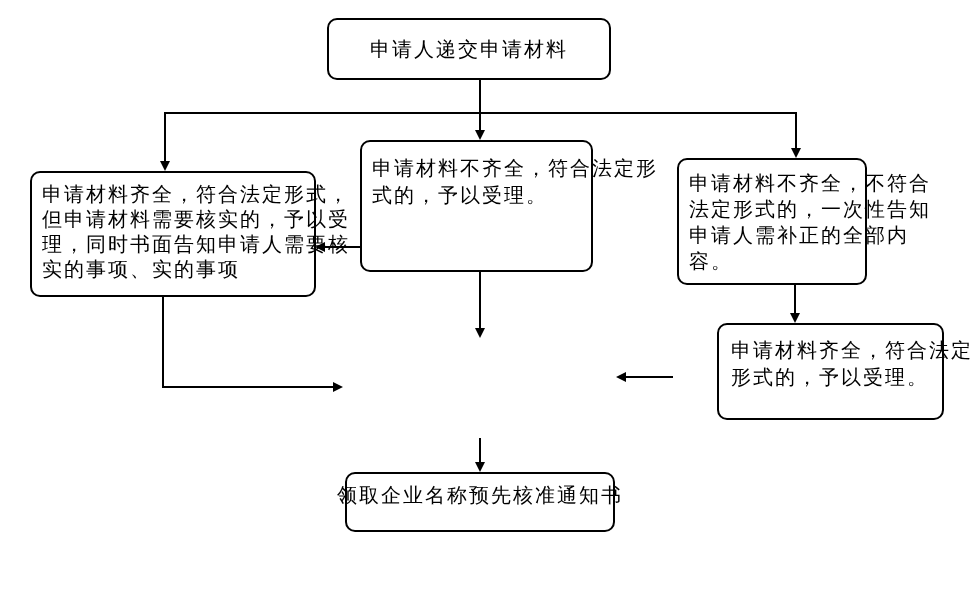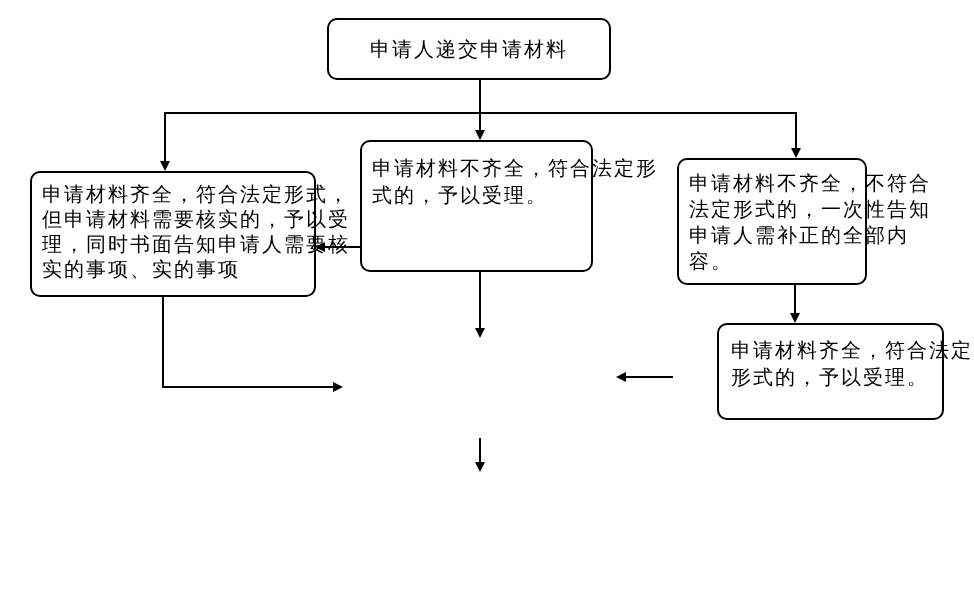--- a/index.html
+++ b/index.html
@@ -86,20 +86,21 @@
 
   <div class="node" id="node-incomplete">申请材料不齐全，不符合
 法定形式的，一次性告知
 申请人需补正的全部内
 容。</div>
 
 
   <div class="node" id="node-accept-rt">申请材料齐全，符合法定
 形式的，予以受理。</div>
 
+  <div class="node center" id="node-finish">领取企业名称预先核准通知书</div>
 
   <div class="vline" style="left:479px; top:80px; height:33px;"></div>
 
   <div class="hline" style="left:164px; top:112px; width:633px;"></div>
 
   <div class="vline" style="left:164px; top:112px; height:50px;"></div>
   <div class="arrow down" style="left:160px; top:161px;"></div>
 
   <div class="vline" style="left:479px; top:112px; height:19px;"></div>
   <div class="arrow down" style="left:475px; top:130px;"></div>

